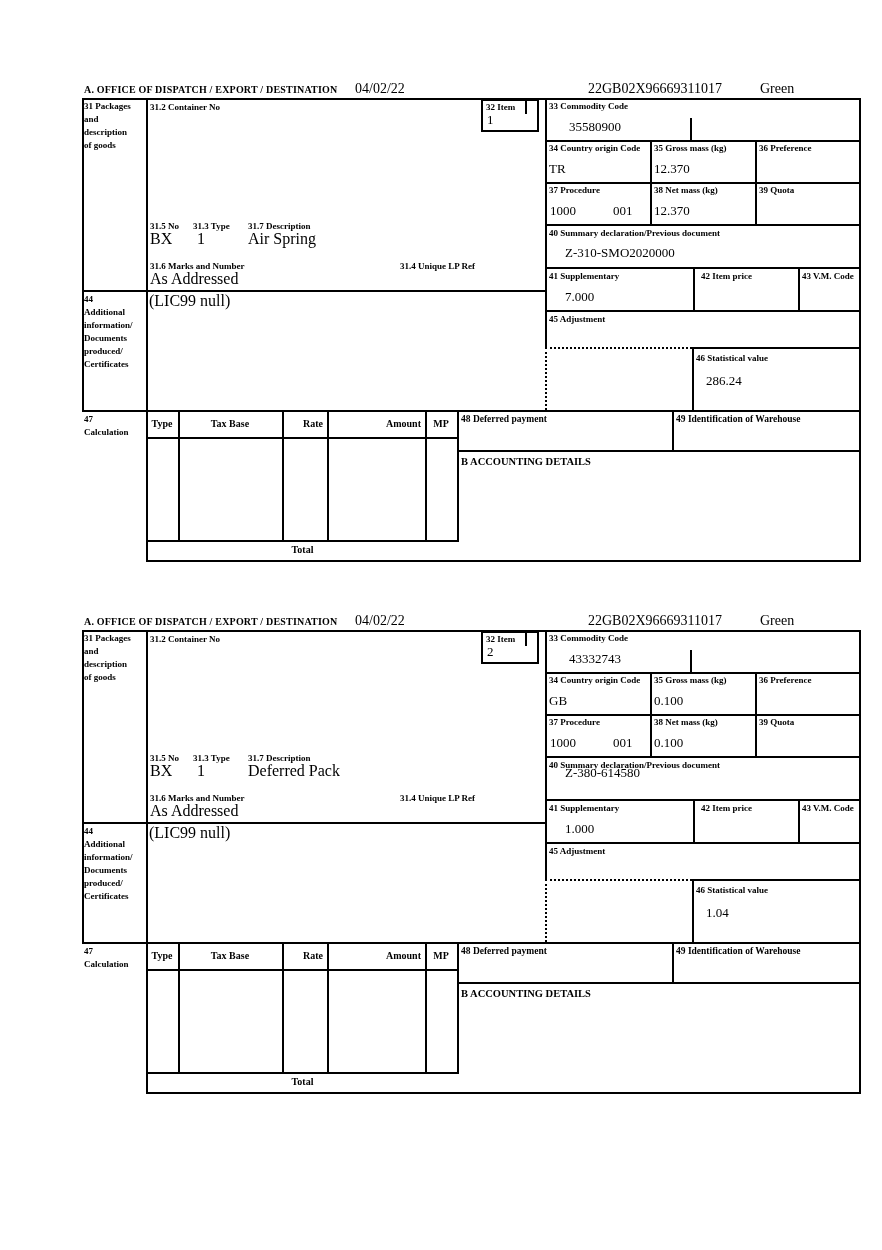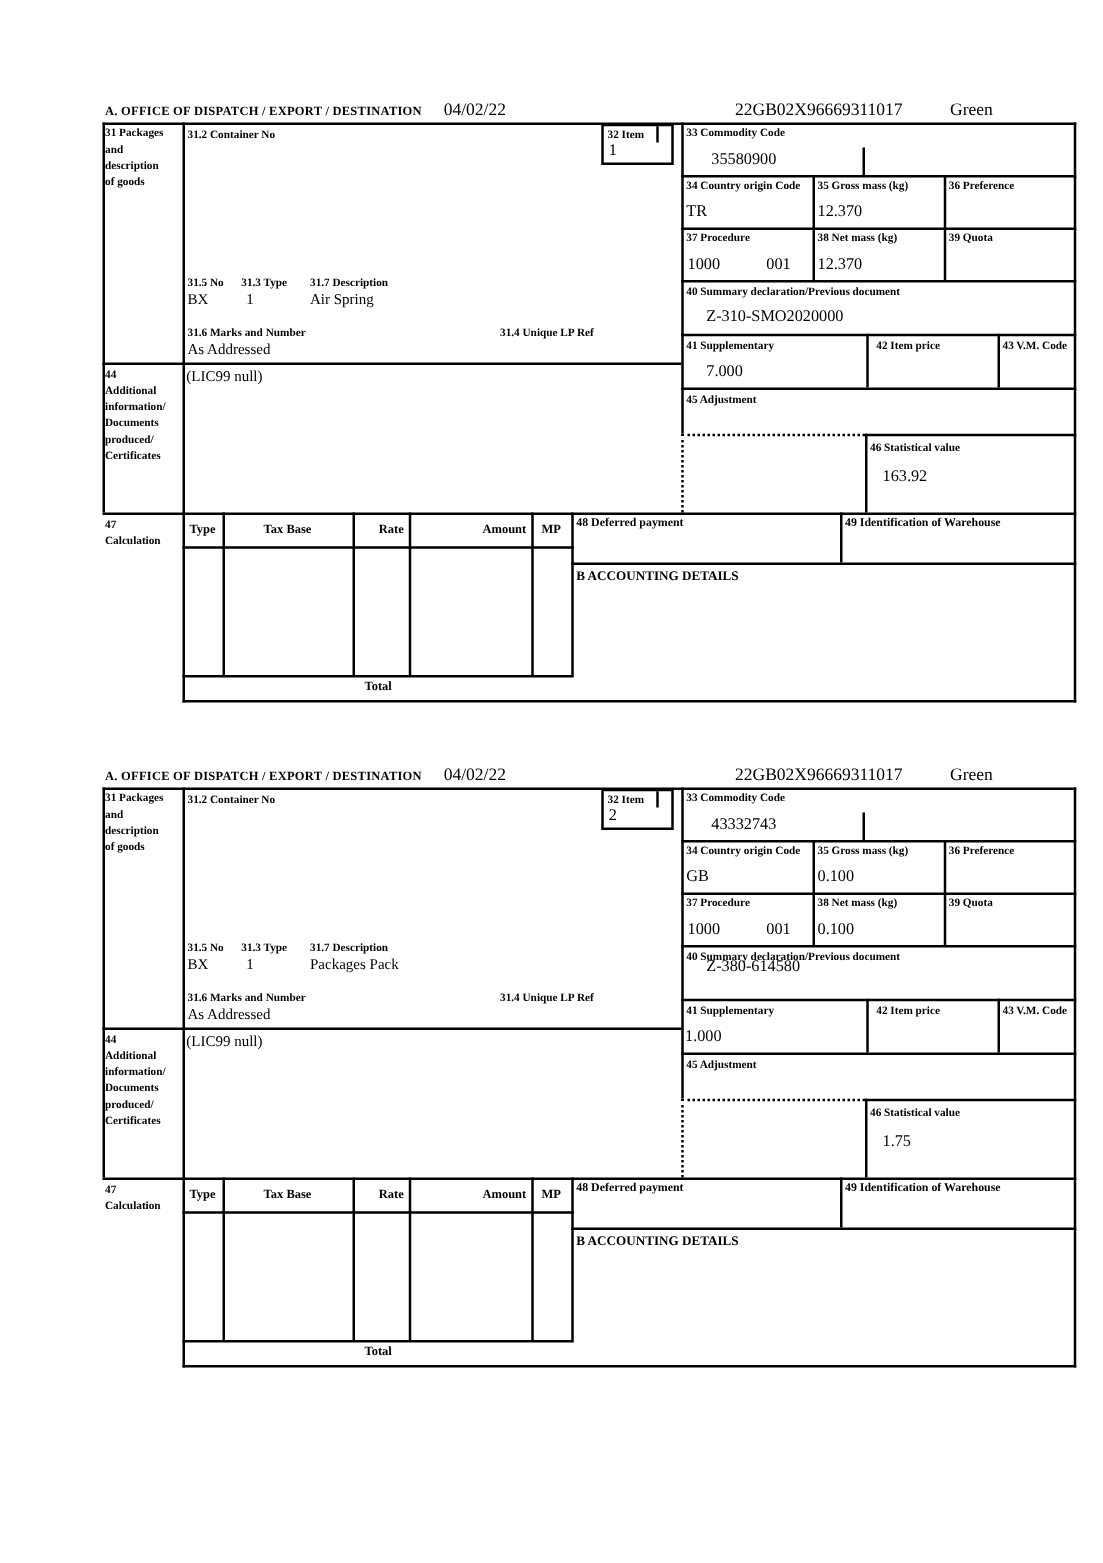--- a/index.html
+++ b/index.html
@@ -10,21 +10,21 @@
   }
   .section{position:absolute;left:82px;width:779px;height:482px;}
   
   .hl{position:absolute;height:2px;background:#000;}
   .vl{position:absolute;width:2px;background:#000;}
   .dh{position:absolute;height:0;border-top:2px dotted #000;}
   .dv{position:absolute;width:0;border-left:2px dotted #000;}
   
   .lbl{position:absolute;font-size:9px;font-weight:bold;white-space:nowrap;line-height:11px;}
   .val{position:absolute;font-size:13px;white-space:nowrap;line-height:15px;}
-  .val-lg{position:absolute;font-size:12px;white-space:nowrap;line-height:16px;}
+  .val-lg{position:absolute;font-size:16px;white-space:nowrap;line-height:16px;}
   .hdr-office{position:absolute;left:2px;top:4px;font-size:10px;font-weight:bold;letter-spacing:.2px;white-space:nowrap;}
   .hdr-val{position:absolute;top:1px;font-size:14px;white-space:nowrap;}
   .colhdr{position:absolute;top:334px;height:20px;font-size:10px;font-weight:bold;line-height:20px;}
   .item-box{position:absolute;left:399px;top:19px;width:58px;height:33px;border:2px solid #000;box-sizing:border-box;}
 </style>
 </head>
 <body>
 
 <div class="section" id="sec0" style="top:80px">
 
@@ -111,21 +111,21 @@
   <div class="val" style="left:572px;top:123px">12.370</div>
   <div class="lbl" style="left:677px;top:105px">39 Quota</div>
   <div class="lbl" style="left:467px;top:148px">40 Summary declaration/Previous document</div>
   <div class="val" style="left:483px;top:165px">Z-310-SMO2020000</div>
   <div class="lbl" style="left:467px;top:191px">41 Supplementary</div>
   <div class="val" style="left:483px;top:209px">7.000</div>
   <div class="lbl" style="left:619px;top:191px">42 Item price</div>
   <div class="lbl" style="left:720px;top:191px">43 V.M. Code</div>
   <div class="lbl" style="left:467px;top:234px">45 Adjustment</div>
   <div class="lbl" style="left:614px;top:273px">46 Statistical value</div>
-  <div class="val" style="left:624px;top:293px">163.92</div>
+  <div class="val" style="left:624px;top:293px">286.24</div>
 
   <div class="colhdr" style="left:64px;width:32px;text-align:center">Type</div>
   <div class="colhdr" style="left:96px;width:104px;text-align:center">Tax Base</div>
   <div class="colhdr" style="left:200px;width:41px;text-align:right">Rate</div>
   <div class="colhdr" style="left:245px;width:94px;text-align:right">Amount</div>
   <div class="colhdr" style="left:343px;width:32px;text-align:center">MP</div>
 
   <div class="lbl" style="left:379px;top:334px;font-size:9.5px">48 Deferred payment</div>
   <div class="lbl" style="left:594px;top:334px;font-size:9.5px">49 Identification of Warehouse</div>
   <div class="lbl" style="left:379px;top:376px;font-size:10.5px">B ACCOUNTING DETAILS</div>
@@ -191,21 +191,21 @@
   <div class="lbl" style="left:2px;top:279px">Certificates</div>
   <div class="lbl" style="left:2px;top:334px">47</div>
   <div class="lbl" style="left:2px;top:347px">Calculation</div>
 
   <div class="lbl" style="left:68px;top:22px">31.2 Container No</div>
   <div class="lbl" style="left:68px;top:141px">31.5 No</div>
   <div class="lbl" style="left:111px;top:141px">31.3 Type</div>
   <div class="lbl" style="left:166px;top:141px">31.7 Description</div>
   <div class="val-lg" style="left:68px;top:151px">BX</div>
   <div class="val-lg" style="left:115px;top:151px">1</div>
-  <div class="val-lg" style="left:166px;top:151px">Packages Pack</div>
+  <div class="val-lg" style="left:166px;top:151px">Deferred Pack</div>
   <div class="lbl" style="left:68px;top:181px">31.6 Marks and Number</div>
   <div class="lbl" style="left:318px;top:181px">31.4 Unique LP Ref</div>
   <div class="val-lg" style="left:68px;top:191px">As Addressed</div>
   <div class="val-lg" style="left:67px;top:213px">(LIC99 null)</div>
 
   <div class="lbl" style="left:467px;top:21px">33 Commodity Code</div>
   <div class="val" style="left:487px;top:39px">43332743</div>
   <div class="lbl" style="left:467px;top:63px">34 Country origin Code</div>
   <div class="val" style="left:467px;top:81px">GB</div>
   <div class="lbl" style="left:572px;top:63px">35 Gross mass (kg)</div>
@@ -213,26 +213,26 @@
   <div class="lbl" style="left:677px;top:63px">36 Preference</div>
   <div class="lbl" style="left:467px;top:105px">37 Procedure</div>
   <div class="val" style="left:468px;top:123px">1000</div>
   <div class="val" style="left:531px;top:123px">001</div>
   <div class="lbl" style="left:572px;top:105px">38 Net mass (kg)</div>
   <div class="val" style="left:572px;top:123px">0.100</div>
   <div class="lbl" style="left:677px;top:105px">39 Quota</div>
   <div class="lbl" style="left:467px;top:148px">40 Summary declaration/Previous document</div>
   <div class="val" style="left:483px;top:153px">Z-380-614580</div>
   <div class="lbl" style="left:467px;top:191px">41 Supplementary</div>
-  <div class="val" style="left:466px;top:209px">1.000</div>
+  <div class="val" style="left:483px;top:209px">1.000</div>
   <div class="lbl" style="left:619px;top:191px">42 Item price</div>
   <div class="lbl" style="left:720px;top:191px">43 V.M. Code</div>
   <div class="lbl" style="left:467px;top:234px">45 Adjustment</div>
   <div class="lbl" style="left:614px;top:273px">46 Statistical value</div>
-  <div class="val" style="left:624px;top:293px">1.75</div>
+  <div class="val" style="left:624px;top:293px">1.04</div>
 
   <div class="colhdr" style="left:64px;width:32px;text-align:center">Type</div>
   <div class="colhdr" style="left:96px;width:104px;text-align:center">Tax Base</div>
   <div class="colhdr" style="left:200px;width:41px;text-align:right">Rate</div>
   <div class="colhdr" style="left:245px;width:94px;text-align:right">Amount</div>
   <div class="colhdr" style="left:343px;width:32px;text-align:center">MP</div>
 
   <div class="lbl" style="left:379px;top:334px;font-size:9.5px">48 Deferred payment</div>
   <div class="lbl" style="left:594px;top:334px;font-size:9.5px">49 Identification of Warehouse</div>
   <div class="lbl" style="left:379px;top:376px;font-size:10.5px">B ACCOUNTING DETAILS</div>

